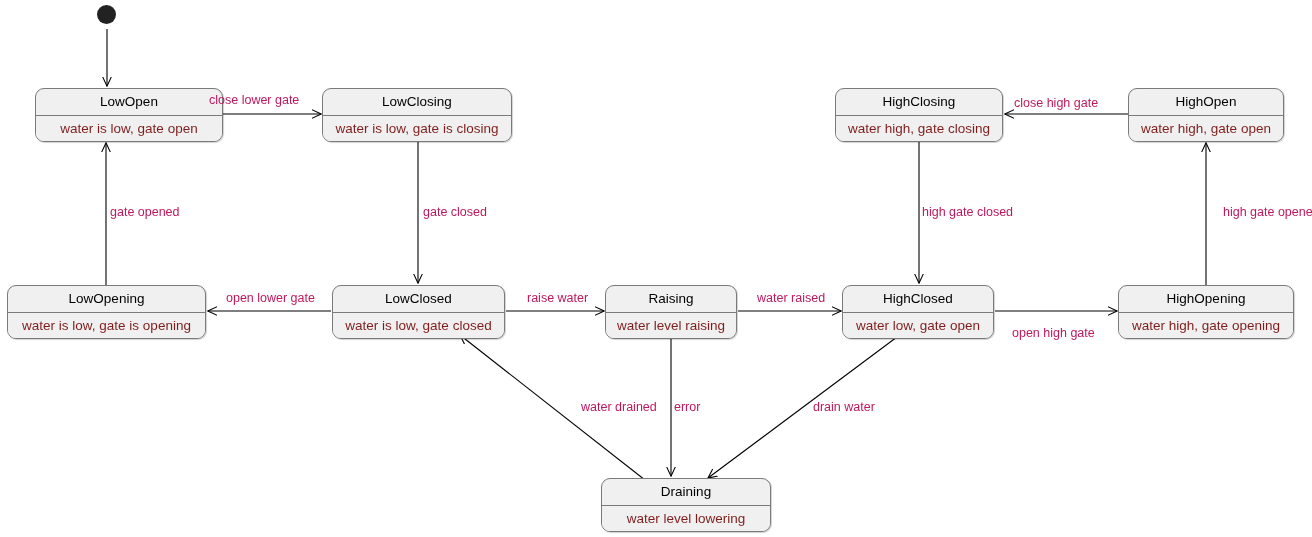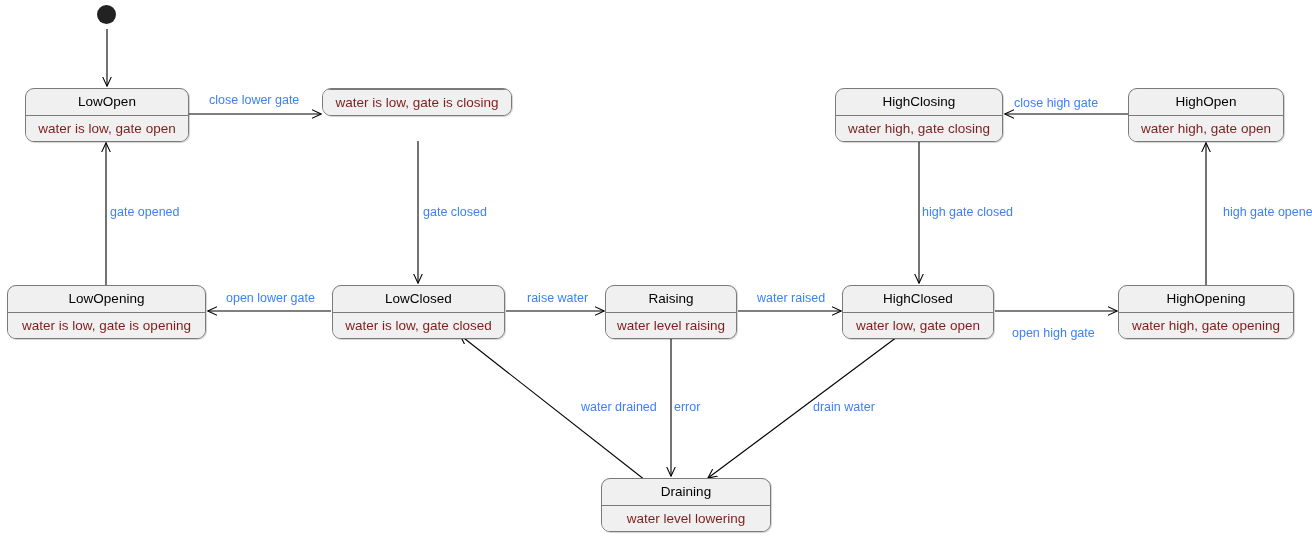--- a/index.html
+++ b/index.html
@@ -61,21 +61,21 @@
     position: absolute;
     width: 19px;
     height: 19px;
     border-radius: 50%;
     background: #222222;
   }
   .edge-label {
     position: absolute;
     font-size: 12.5px;
     line-height: 14px;
-    color: #3b82f6;
+    color: #be185d;
     white-space: nowrap;
   }
 </style>
 </head>
 <body>
 
 <div id="canvas">
 
   <svg class="edges" viewBox="0 0 1312 537" xmlns="http://www.w3.org/2000/svg">
     <defs>
@@ -108,27 +108,28 @@
 
     <path d="M 645 480 L 460 335" fill="none" stroke="#000" stroke-width="1.1" marker-end="url(#arrowOpen)"></path>
 
     <path d="M 671 339 L 671 476" fill="none" stroke="#000" stroke-width="1.1" marker-end="url(#arrowOpen)"></path>
 
     <path d="M 897 337 L 708 478" fill="none" stroke="#000" stroke-width="1.1" marker-end="url(#arrowOpen)"></path>
   </svg>
 
   <div class="initial-node" style="left:97px; top:5px;"></div>
 
-  <div class="state" style="left:25px; top:88px; width:164px;">
+  <div class="state" style="left:35px; top:88px; width:188px;">
     <div class="title">LowOpen</div>
     <div class="divider"></div>
     <div class="desc">water is low, gate open</div>
   </div>
 
   <div class="state" style="left:322px; top:88px; width:190px;">
+    <div class="title">LowClosing</div>
     <div class="divider"></div>
     <div class="desc">water is low, gate is closing</div>
   </div>
 
   <div class="state" style="left:835px; top:88px; width:168px;">
     <div class="title">HighClosing</div>
     <div class="divider"></div>
     <div class="desc">water high, gate closing</div>
   </div>
 

